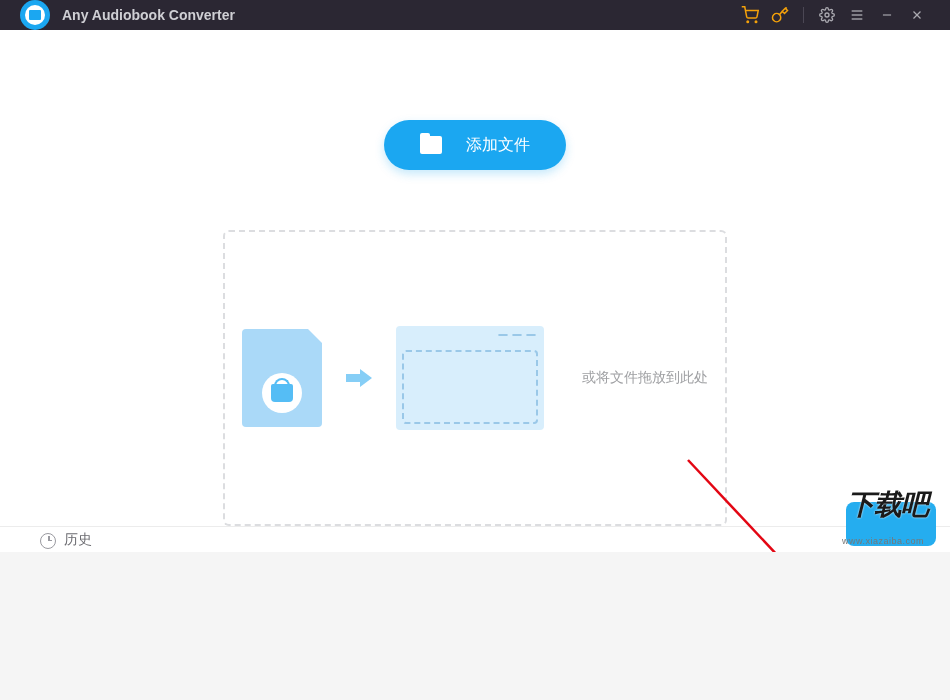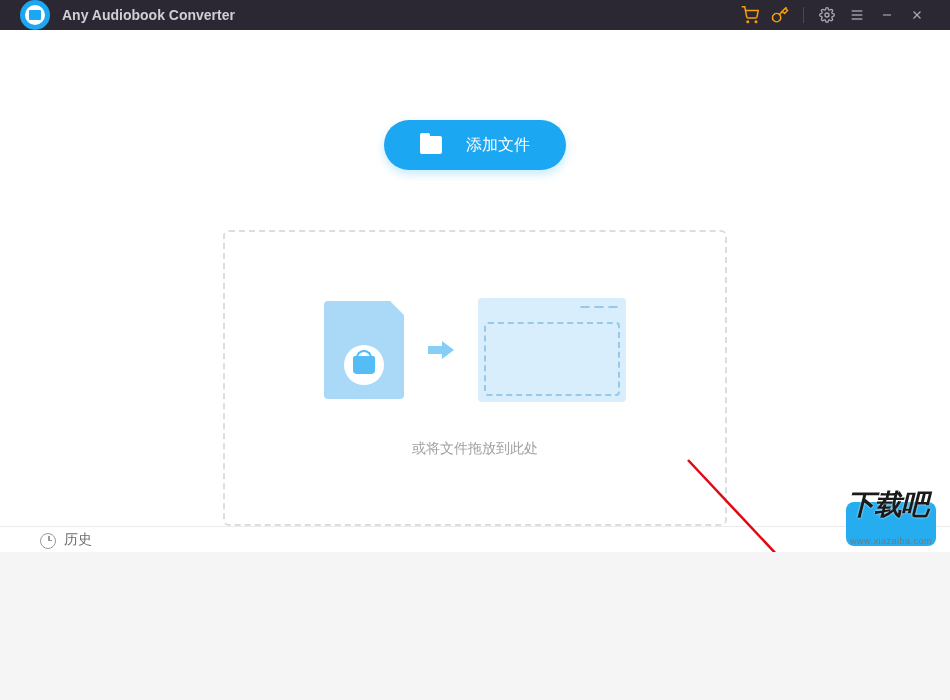--- a/index.html
+++ b/index.html
@@ -17,21 +17,21 @@
     .tb-icon.accent { color: #f4a10a; }
     .tb-sep { width: 1px; height: 16px; background: #4b4754; margin: 0 8px; }
     
     
     .main { flex: 1; display: flex; flex-direction: column; align-items: center; padding-top: 90px; position: relative; }
     
     .add-btn { background: #1ba7f1; color: #fff; border: none; border-radius: 28px; height: 50px; padding: 0 36px; display: flex; align-items: center; gap: 24px; font-size: 16px; cursor: pointer; box-shadow: 0 4px 10px rgba(27,167,241,0.25); }
     .folder-icon { width: 22px; height: 18px; background: #fff; border-radius: 2px; position: relative; }
     .folder-icon::before { content: ""; position: absolute; top: -3px; left: 0; width: 10px; height: 5px; background: #fff; border-radius: 2px 2px 0 0; }
     
-    .dropzone { margin-top: 60px; width: 504px; height: 296px; border: 2px dashed #dcdde0; border-radius: 6px; display: flex; flex-direction: column; align-items: center; justify-content: center; gap: 38px; }
+    .dropzone { margin-top: 60px; width: 504px; height: 296px; border: 2px dashed #dcdde0; border-radius: 6px; display: flex; align-items: center; justify-content: center; gap: 38px; }
     .dz-graphic { display: flex; align-items: center; gap: 24px; }
     
     .file-icon { width: 80px; height: 98px; background: #aad9f8; border-radius: 4px; position: relative; }
     .file-icon::after { content: ""; position: absolute; top: 0; right: 0; border-style: solid; border-width: 0 14px 14px 0; border-color: transparent #fff transparent transparent; }
     .file-badge { position: absolute; bottom: 14px; left: 50%; transform: translateX(-50%); width: 40px; height: 40px; border-radius: 50%; background: #fff; display:flex; align-items:center; justify-content:center; }
     .file-book { width: 22px; height: 18px; background: #55bdf5; border-radius: 2px 2px 4px 4px; position: relative; }
     .file-book::before { content:""; position:absolute; top:-6px; left:50%; transform:translateX(-50%); width:12px; height:6px; border:2px solid #55bdf5; border-bottom:none; border-radius:10px 10px 0 0; }
     
     .arrow { width: 26px; height: 18px; position: relative; }
     .arrow::before { content:""; position:absolute; left:0; top:5px; width:14px; height:8px; background:#86cef6; }
@@ -49,21 +49,21 @@
     .history { display: flex; align-items: flex-end; gap: 8px; color: #6d6d72; font-size: 14px; cursor: pointer; }
     .clock { width:16px; height:16px; border:1.5px solid #9a9aa0; border-radius:50%; position:relative; }
     .clock::after { content:""; position:absolute; top:2px; left:7px; width:1.5px; height:5px; background:#9a9aa0; }
     .clock::before { content:""; position:absolute; top:6px; left:7px; width:4px; height:1.5px; background:#9a9aa0; }
     
     
     .anno-arrow { position:absolute; pointer-events:none; }
     .callout-box { position:absolute; border:3px solid #e30613; pointer-events:none; }
     
     .watermark { position:absolute; right:22px; bottom:28px; color:#1a1a1a; font-weight:900; font-size:28px; font-style:italic; letter-spacing:-1px; pointer-events:none; text-shadow:0 0 2px #fff; }
-    .watermark-sub { position:absolute; right:18px; bottom:6px; color:#777; font-size:9px; letter-spacing:0.5px; pointer-events:none; }
+    .watermark-sub { position:absolute; right:26px; bottom:6px; color:#777; font-size:9px; letter-spacing:0.5px; pointer-events:none; }
     
     .convert-btn { position:absolute; right:14px; bottom:6px; width:90px; height:44px; background:#25adef; border-radius:8px; }
   </style>
 </head>
 <body>
 
 <div class="app-window">
 
   <div class="titlebar">
     <div class="logo">

